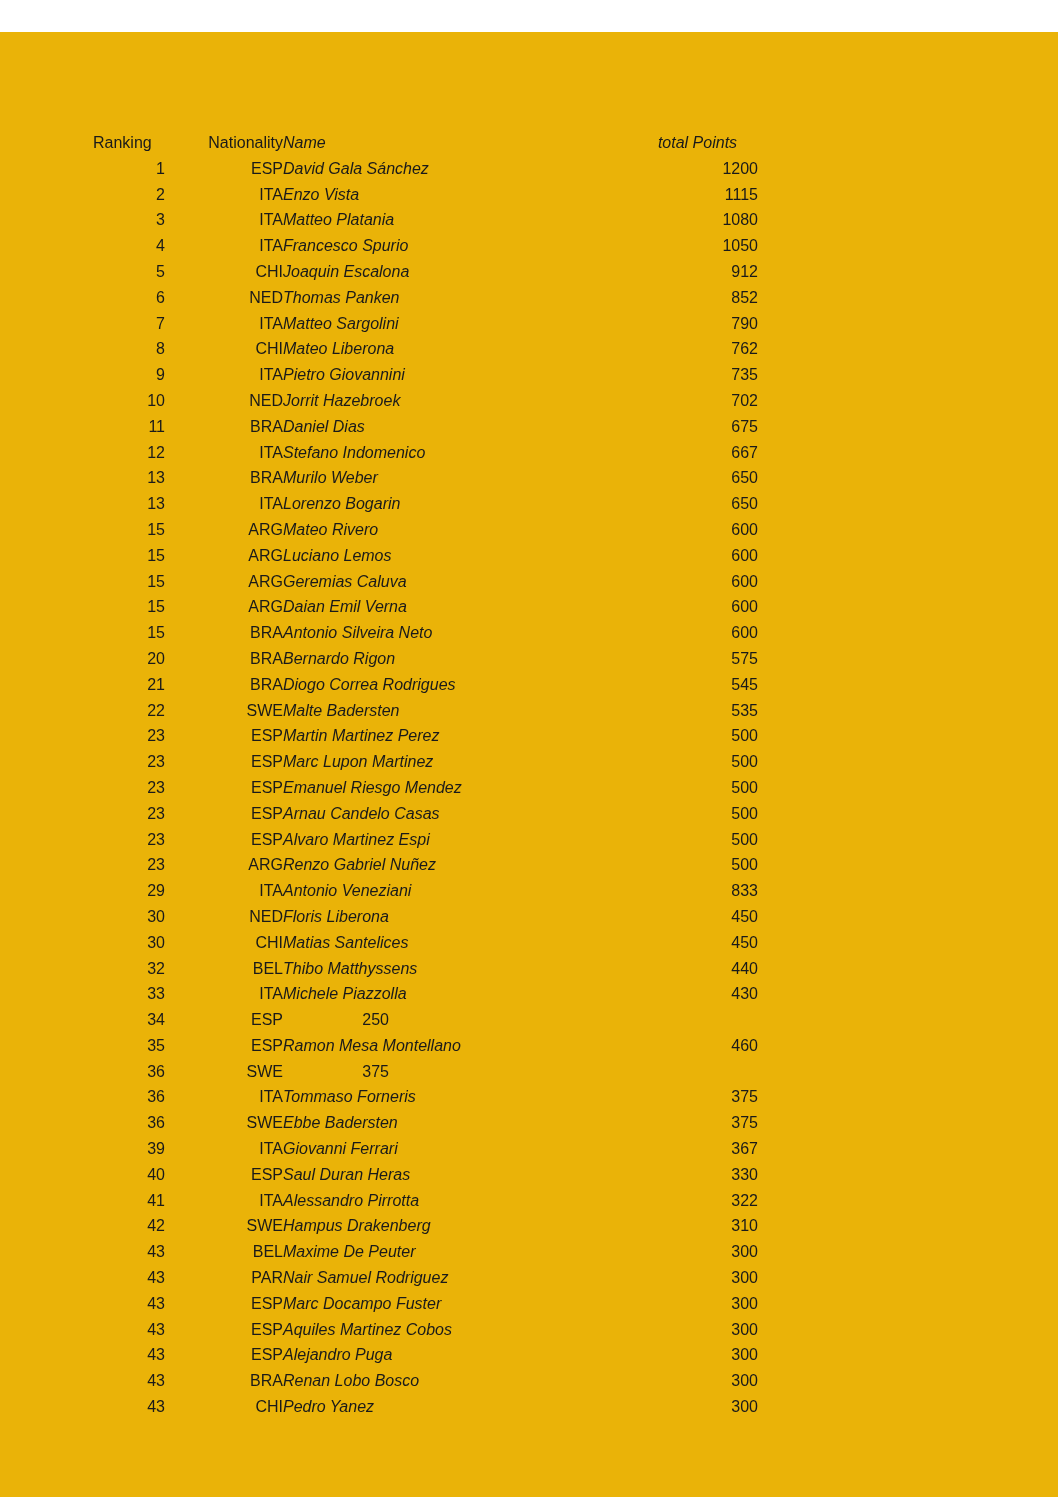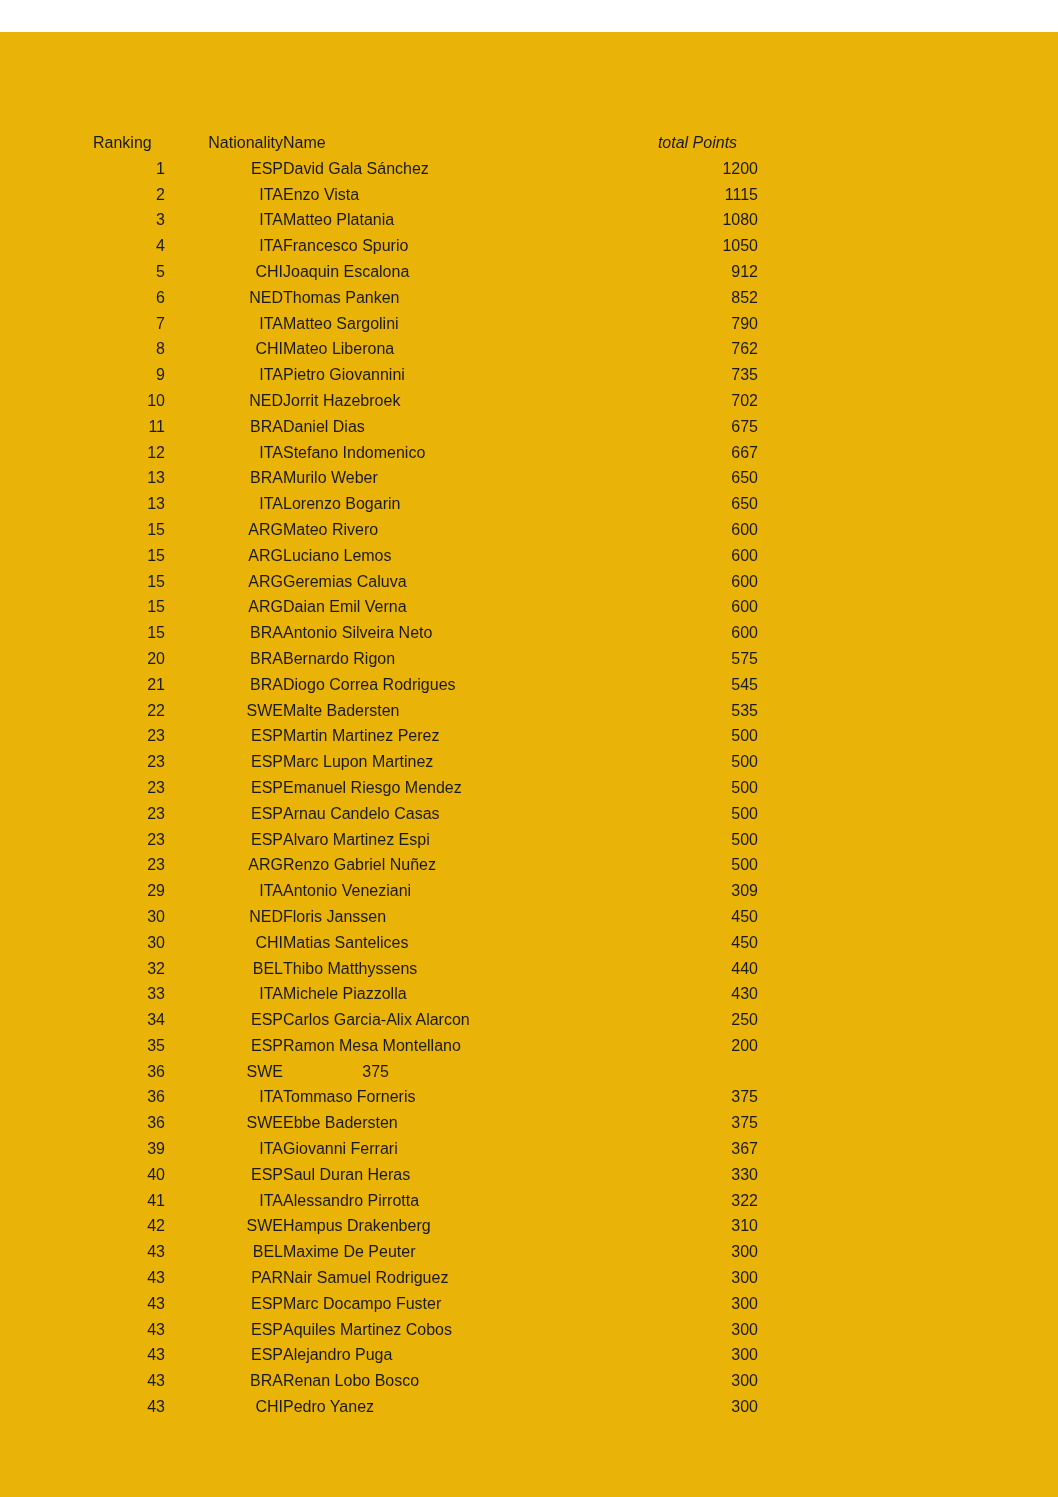--- a/index.html
+++ b/index.html
@@ -40,20 +40,21 @@
     text-align: right;
   }
   .cell.nat {
     width: 109px;
     margin-left: 9px;
     text-align: right;
   }
   .cell.name {
     width: 369px;
     text-align: left;
+    font-style: italic;
   }
   .cell.points {
     width: 106px;
     text-align: right;
   }
   .row.header .cell.rank   { text-align: left; }
   .row.header .cell.points { text-align: center; padding-right: 15px; box-sizing: border-box; font-style: italic; }
 </style>
 </head>
 <body>
@@ -262,27 +263,27 @@
         <div class="cell rank">23</div>
         <div class="cell nat">ARG</div>
         <div class="cell name">Renzo Gabriel Nuñez</div>
         <div class="cell points">500</div>
       </div>
 
       <div class="row">
         <div class="cell rank">29</div>
         <div class="cell nat">ITA</div>
         <div class="cell name">Antonio Veneziani</div>
-        <div class="cell points">309</div>
+        <div class="cell points">833</div>
       </div>
 
       <div class="row">
         <div class="cell rank">30</div>
         <div class="cell nat">NED</div>
-        <div class="cell name">Floris Janssen</div>
+        <div class="cell name">Floris Liberona</div>
         <div class="cell points">450</div>
       </div>
 
       <div class="row">
         <div class="cell rank">30</div>
         <div class="cell nat">CHI</div>
         <div class="cell name">Matias Santelices</div>
         <div class="cell points">450</div>
       </div>
 
@@ -296,29 +297,28 @@
       <div class="row">
         <div class="cell rank">33</div>
         <div class="cell nat">ITA</div>
         <div class="cell name">Michele Piazzolla</div>
         <div class="cell points">430</div>
       </div>
 
       <div class="row">
         <div class="cell rank">34</div>
         <div class="cell nat">ESP</div>
-        <div class="cell name">Carlos Garcia-Alix Alarcon</div>
         <div class="cell points">250</div>
       </div>
 
       <div class="row">
         <div class="cell rank">35</div>
         <div class="cell nat">ESP</div>
         <div class="cell name">Ramon Mesa Montellano</div>
-        <div class="cell points">200</div>
+        <div class="cell points">460</div>
       </div>
 
       <div class="row">
         <div class="cell rank">36</div>
         <div class="cell nat">SWE</div>
         <div class="cell points">375</div>
       </div>
 
       <div class="row">
         <div class="cell rank">36</div>

